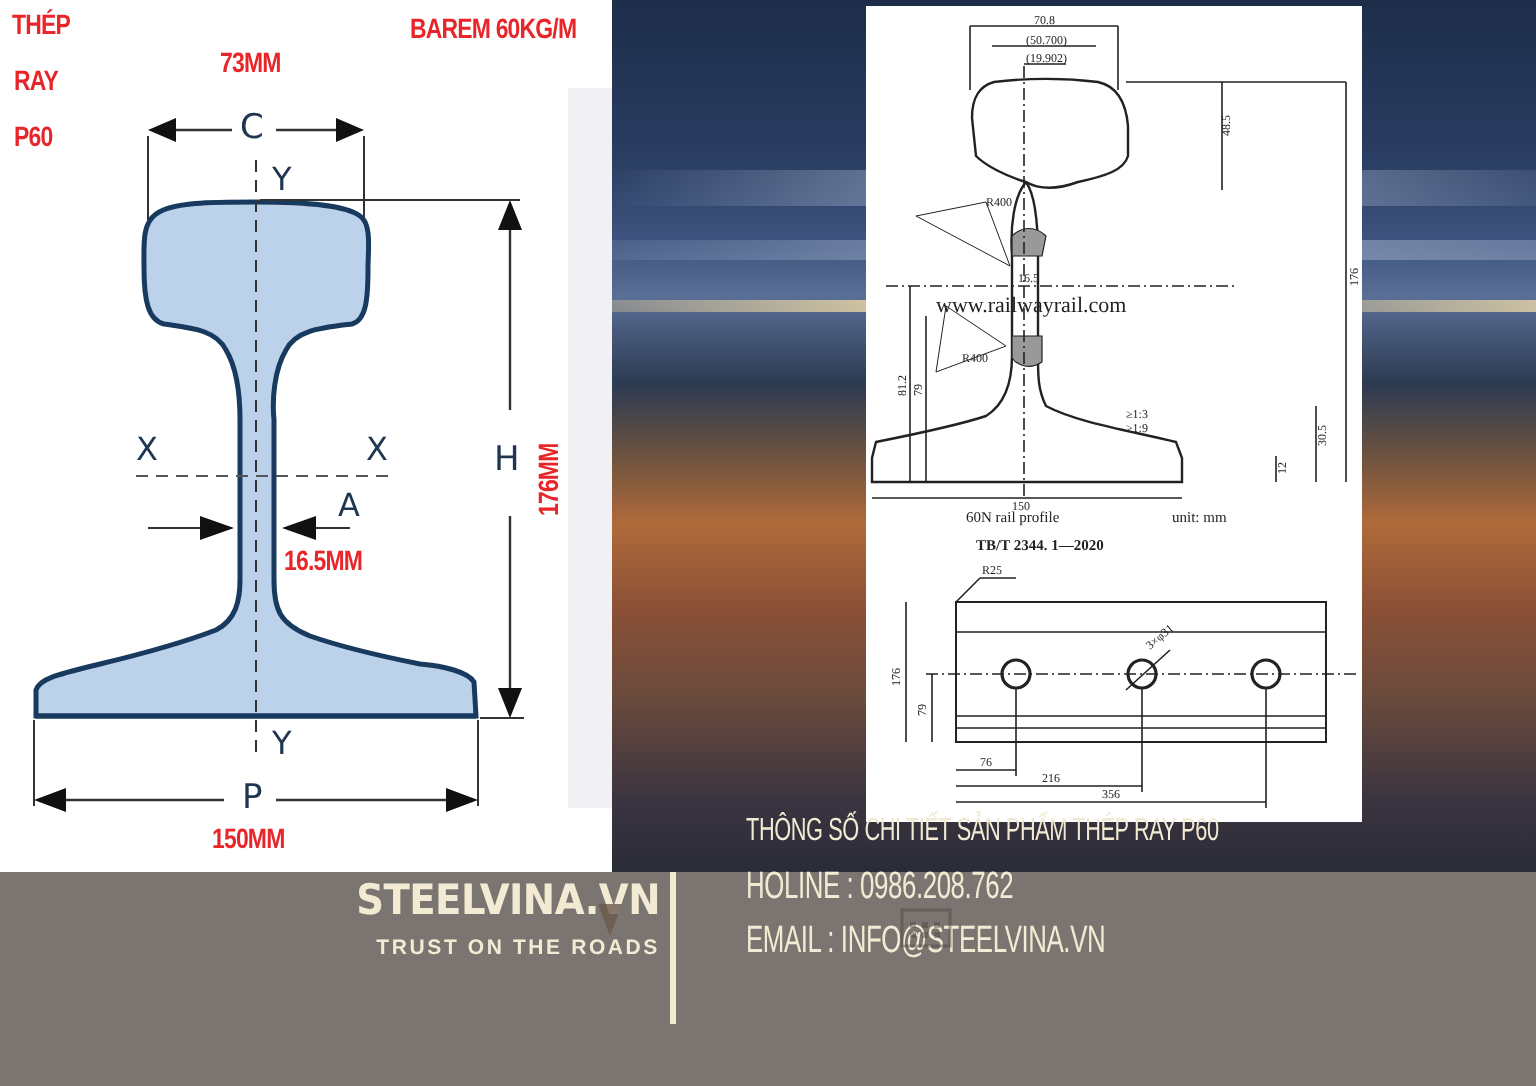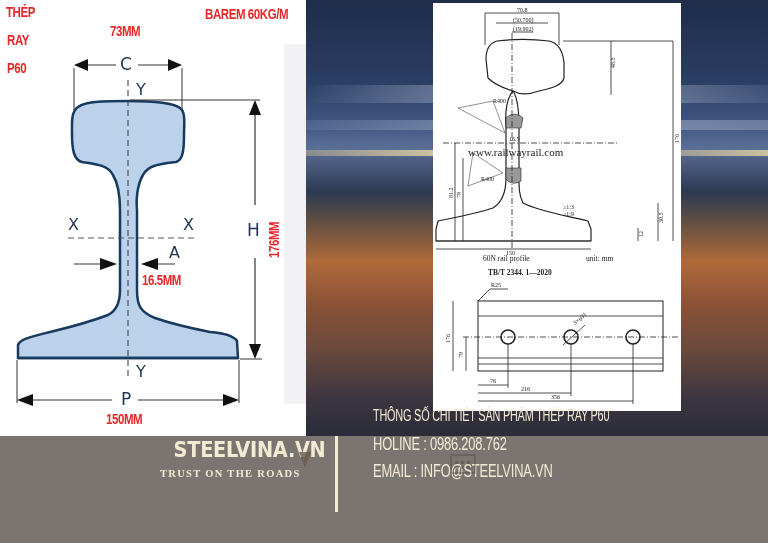--- a/index.html
+++ b/index.html
@@ -6,23 +6,23 @@
   body { width:768px; height:543px; position:relative; overflow:hidden; background:#7a7571; font-family:"Liberation Sans", sans-serif; }
   .left-panel { position:absolute; left:0; top:0; width:306px; height:436px; background:#ffffff; }
   .left-grey { position:absolute; left:284px; top:44px; width:22px; height:360px; background:#f1f1f3; }
   .photo { position:absolute; left:306px; top:0; width:462px; height:436px;
     background: linear-gradient(180deg, #1d2d4a 0%, #2a3d62 18%, #3e5580 28%, #5a6f96 34%, #2c3a52 44%, #6b5240 52%, #b06a3a 60%, #8a5036 70%, #6a4a3c 80%, #3a3440 92%, #2a2c38 100%); }
   .photo-streak1 { position:absolute; left:306px; top:85px; width:462px; height:18px; background:linear-gradient(90deg, rgba(200,210,230,0.0), rgba(210,220,240,0.55), rgba(200,210,230,0.1)); }
   .photo-streak2 { position:absolute; left:306px; top:120px; width:462px; height:10px; background:linear-gradient(90deg, rgba(200,210,230,0.1), rgba(210,220,240,0.45), rgba(200,210,230,0.3)); }
   .photo-lights { position:absolute; left:306px; top:150px; width:462px; height:6px; background:linear-gradient(90deg, rgba(255,220,150,0.3), rgba(255,230,170,0.8), rgba(255,220,150,0.2), rgba(255,230,170,0.7)); }
   .drawing { position:absolute; left:433px; top:3px; width:248px; height:408px; background:#ffffff; }
   .red-label { position:absolute; color:#e8262a; font-family:"Liberation Sans", sans-serif; font-weight:bold; font-size:13px; letter-spacing:-0.5px; transform:scaleX(0.82); transform-origin:left top; }
-  .footer-brand { position:absolute; left:160px; top:436px; width:170px; text-align:left; }
+  .footer-brand { position:absolute; left:160px; top:436px; width:170px; text-align:right; }
   .brand-name { color:#f3ead4; font-weight:bold; font-size:21px; letter-spacing:-0.3px; font-family:"DejaVu Sans", sans-serif; transform:scaleX(0.92); transform-origin:right top; display:block; line-height:28px; }
-  .brand-tag { color:#f3ead4; font-weight:bold; font-size:10.5px; letter-spacing:1.3px; font-family:Liberation Serif, serif; display:block; margin-top:4px; }
+  .brand-tag { color:#f3ead4; font-weight:bold; font-size:10.5px; letter-spacing:1.3px; font-family:Liberation Sans, sans-serif; display:block; margin-top:4px; }
   .footer-divider { position:absolute; left:335px; top:436px; width:3px; height:76px; background:#f3ead4; }
   .info-line { position:absolute; left:373px; color:#f3ead4; font-family:"Liberation Sans", sans-serif; font-size:17px; transform:scaleX(0.68); transform-origin:left top; white-space:nowrap; letter-spacing:-0.3px; }
   .pin-icon { position:absolute; left:297px; top:452px; width:16px; height:18px; }
   .cal-icon { position:absolute; left:450px; top:452px; width:26px; height:22px; opacity:0.45; }
   svg text { font-family:"Liberation Serif", serif; }
 </style>
 </head>
 <body>
 
 <div class="left-panel"></div>

